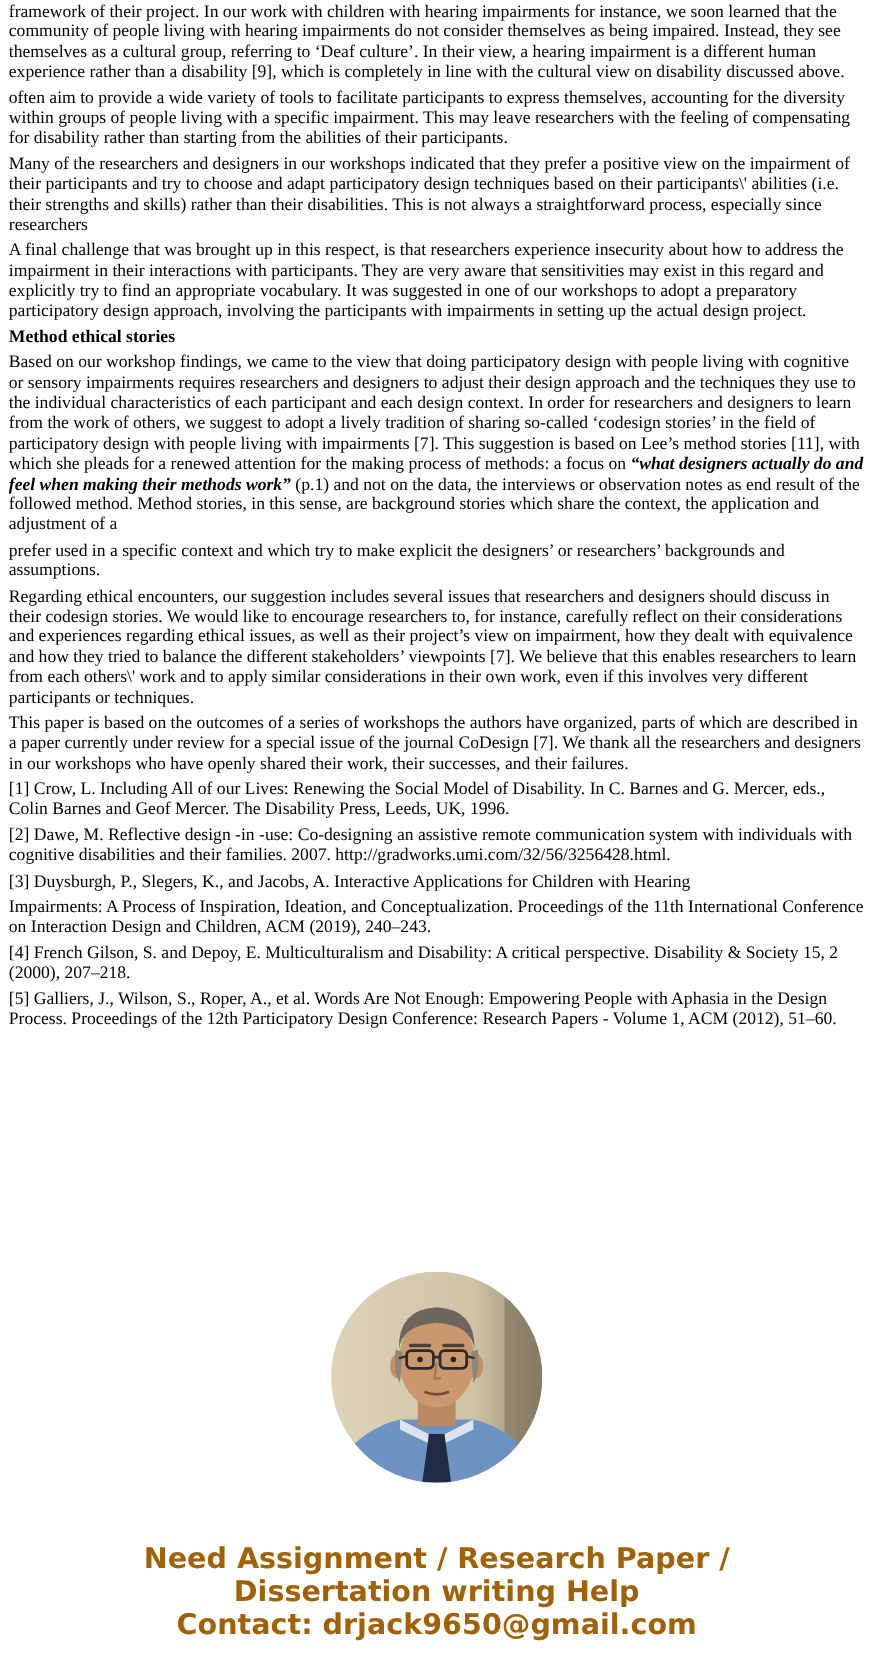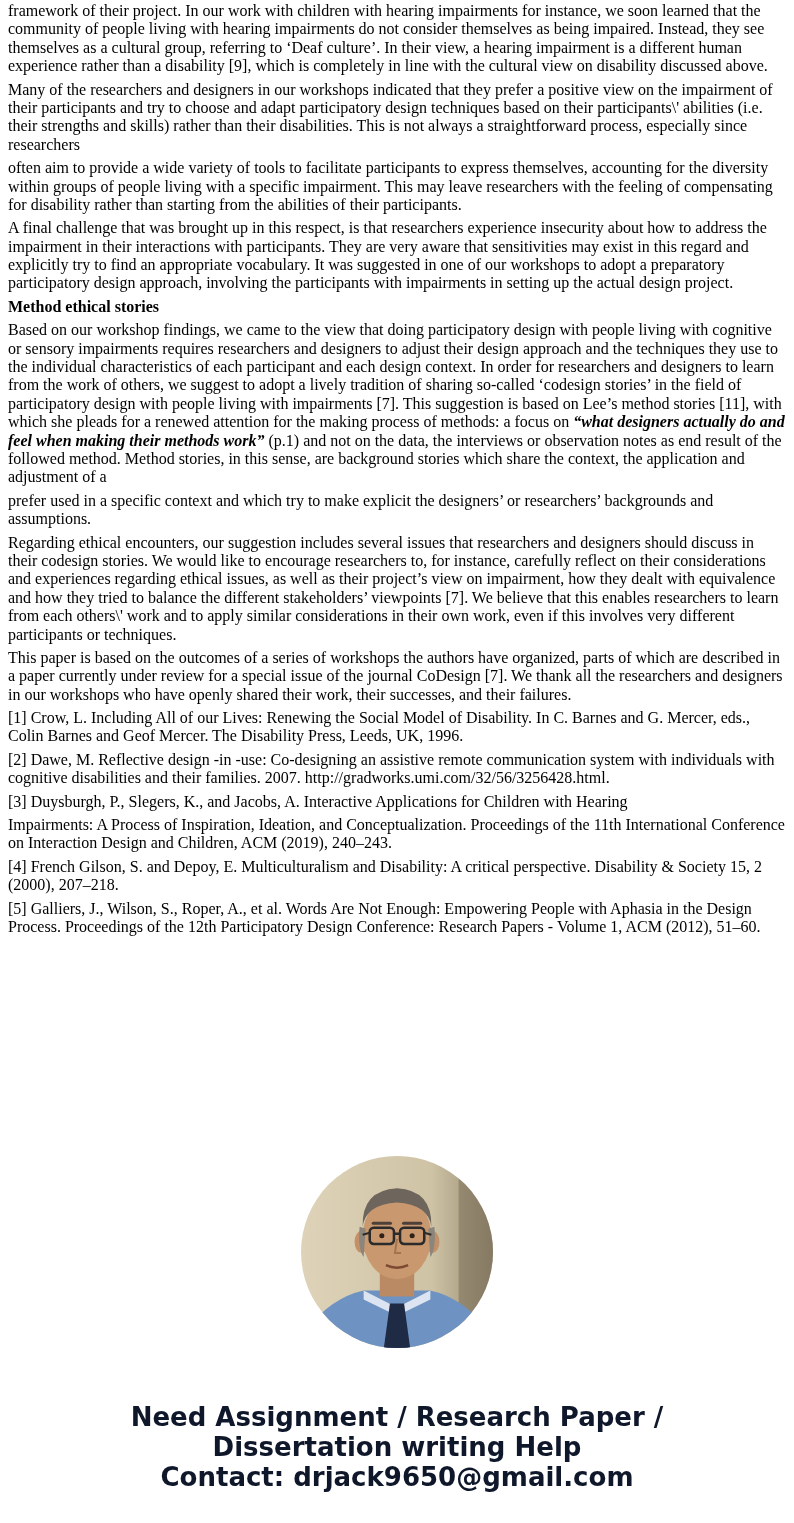--- a/index.html
+++ b/index.html
@@ -29,34 +29,34 @@
     flex: 0 0 auto;
   }
   .avatar svg { display: block; }
   .footer {
     margin-top: 54px;
     text-align: center;
     font-family: "DejaVu Sans", sans-serif;
     font-weight: bold;
     font-size: 26px;
     line-height: 30px;
-    color: #0f172a;
+    color: #a16207;
     padding-bottom: 24px;
   }
   .footer-line { padding: 0 30px; }
 </style>
 </head>
 <body>
 
 <div class="page">
 
   <div class="article-clip">
     <p>framework of their project. In our work with children with hearing impairments for instance, we soon learned that the community of people living with hearing impairments do not consider themselves as being impaired. Instead, they see themselves as a cultural group, referring to ‘Deaf culture’. In their view, a hearing impairment is a different human experience rather than a disability [9], which is completely in line with the cultural view on disability discussed above.</p>
+    <p>often aim to provide a wide variety of tools to facilitate participants to express themselves, accounting for the diversity within groups of people living with a specific impairment. This may leave researchers with the feeling of compensating for disability rather than starting from the abilities of their participants.</p>
     <p>Many of the researchers and designers in our workshops indicated that they prefer a positive view on the impairment of their participants and try to choose and adapt participatory design techniques based on their participants\' abilities (i.e. their strengths and skills) rather than their disabilities. This is not always a straightforward process, especially since researchers</p>
-    <p>often aim to provide a wide variety of tools to facilitate participants to express themselves, accounting for the diversity within groups of people living with a specific impairment. This may leave researchers with the feeling of compensating for disability rather than starting from the abilities of their participants.</p>
     <p>A final challenge that was brought up in this respect, is that researchers experience insecurity about how to address the impairment in their interactions with participants. They are very aware that sensitivities may exist in this regard and explicitly try to find an appropriate vocabulary. It was suggested in one of our workshops to adopt a preparatory participatory design approach, involving the participants with impairments in setting up the actual design project.</p>
 
     <p class="bold">Method ethical stories</p>
 
     <p><span>Based on our workshop findings, we came to the view that doing participatory design with people living with cognitive or sensory impairments requires researchers and designers to adjust their design approach and the techniques they use to the individual characteristics of each participant and each design context. In order for researchers and designers to learn from the work of others, we suggest to adopt a lively tradition of sharing so-called ‘codesign stories’ in the field of participatory design with people living with impairments [7]. This suggestion is based on Lee’s method stories [11], with which she pleads for a renewed attention for the making process of methods: a focus on </span><span class="bold-italic">“what designers actually do and feel when making their methods work”</span><span> (p.1) and not on the data, the interviews or observation notes as end result of the followed method. Method stories, in this sense, are background stories which share the context, the application and adjustment of a</span></p>
 
     <p>prefer used in a specific context and which try to make explicit the designers’ or researchers’ backgrounds and assumptions.</p>
     <p>Regarding ethical encounters, our suggestion includes several issues that researchers and designers should discuss in their codesign stories. We would like to encourage researchers to, for instance, carefully reflect on their considerations and experiences regarding ethical issues, as well as their project’s view on impairment, how they dealt with equivalence and how they tried to balance the different stakeholders’ viewpoints [7]. We believe that this enables researchers to learn from each others\' work and to apply similar considerations in their own work, even if this involves very different participants or techniques.</p>
 
 

